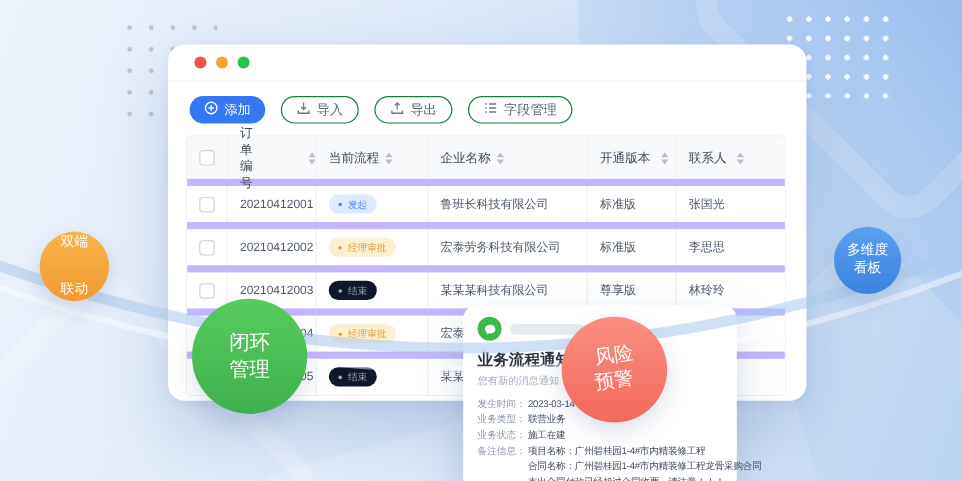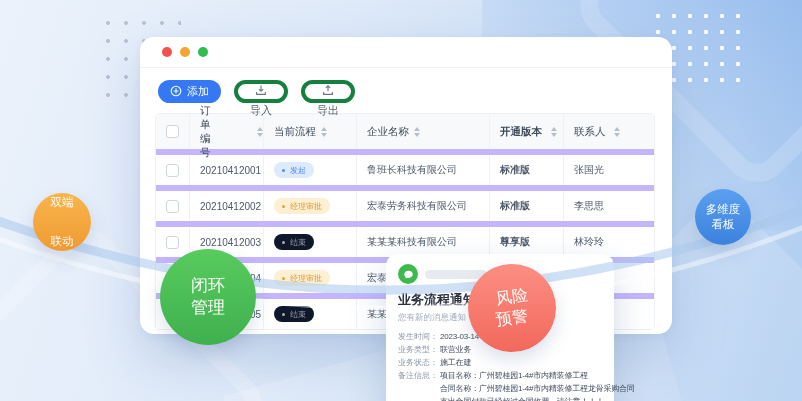--- a/index.html
+++ b/index.html
@@ -33,31 +33,31 @@
     background:#fff; border-radius:14px;
     box-shadow:0 24px 54px rgba(90,125,180,.28), 0 2px 8px rgba(120,150,200,.12); }
   .titlebar { height:31px; display:flex; align-items:center; gap:8px; padding-left:22px;
     border-bottom:1px solid #f0f2f6; }
   .tdot { width:10px; height:10px; border-radius:50%; cursor:pointer; }
   .tdot.red{ background:#f4514d; } .tdot.yellow{ background:#f6a530; } .tdot.green{ background:#2ebd4f; }
   .toolbar { display:flex; gap:13px; padding:12px 0 10px 18px; }
   .btn { height:23px; display:inline-flex; align-items:center; gap:5px; padding:0 12px;
     border-radius:13px; font-size:11px; cursor:pointer; white-space:nowrap; }
   .btn-primary { background:#3478f6; color:#fff; }
-  .btn-ghost { background:#fff; border:4px solid #15803d; color:#5a6474;flex-direction:column; }
+  .btn-ghost { background:#fff; border:1px solid #15803d; color:#5a6474; }
   
   .table { margin:0 17px 0 15px; border:1px solid #edf0f4; border-radius:4px; font-size:10px; color:#4d5869; }
   .trow, .thead { display:flex; align-items:center; }
   .thead { height:35px; background:#f7f9fb; color:#3f4a59; font-size:10.5px; }
   .trow { height:36px; border-top:6px solid #c4b5fd; background:#fff; }
   .cell { height:100%; display:flex; align-items:center; padding-left:10px; }
   .cell + .cell { border-left:1px solid #eef1f5; }
   .c-check { width:33px; justify-content:center; padding-left:0; }
   .c-id { width:74px;gap:32px; } .c-status { width:93px; } .c-company { width:133px; }
-  .c-version { width:74px;font-weight:bold; } .c-contact { flex:1; }
+  .c-version { width:74px; } .c-contact { flex:1; }
   .checkbox { width:13px; height:13px; border:1px solid #cfd6de; border-radius:3px; background:#fff; cursor:pointer; }
   .sort { display:inline-flex; flex-direction:column; gap:2px; margin-left:5px; }
   .sort i { display:block; width:0; height:0; border-left:3.5px solid transparent; border-right:3.5px solid transparent; }
   .sort .up { border-bottom:4px solid #b6bec9; }
   .sort .down { border-top:4px solid #b6bec9; }
   .pill { display:inline-flex; align-items:center; gap:5px; height:16px; padding:0 8px;
     border-radius:9px; font-size:8px; white-space:nowrap; }
   .pill .pdot { width:3px; height:3px; border-radius:50%; }
   .s-blue { background:#deeafd; color:#4e8bf5; } .s-blue .pdot { background:#4e8bf5; }
   .s-yellow { background:#fdf0d2; color:#d99a32; } .s-yellow .pdot { background:#e0a33a; }
@@ -124,20 +124,26 @@
           </svg></span>
       <span>导入</span>
     </span>
     <span class="btn btn-ghost">
       <span><svg width="12" height="12" viewBox="0 0 12 12" fill="none" stroke="#6a7585" stroke-width="1.1">
             <path d="M6 7.3V1.7M3.9 3.8L6 1.7l2.1 2.1"></path>
             <path d="M1.6 8v2.4h8.8V8"></path>
           </svg></span>
       <span>导出</span>
     </span>
+    <span class="btn btn-ghost">
+      <span><svg width="12" height="12" viewBox="0 0 12 12" fill="none" stroke="#6a7585" stroke-width="1.2">
+            <path d="M1.5 2.6h1.2M4.6 2.6h5.9M1.5 6h1.2M4.6 6h5.9M1.5 9.4h1.2M4.6 9.4h5.9"></path>
+          </svg></span>
+      <span>字段管理</span>
+    </span>
   </div>
 
   <div class="table">
     <div class="thead">
       <div class="cell c-check">
           <span class="checkbox"></span>
         </div>
       <div class="cell c-id">
           <span>订单编号</span>
           <span class="sort">

